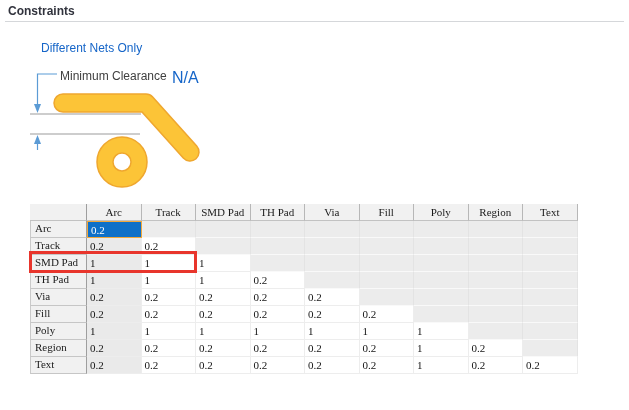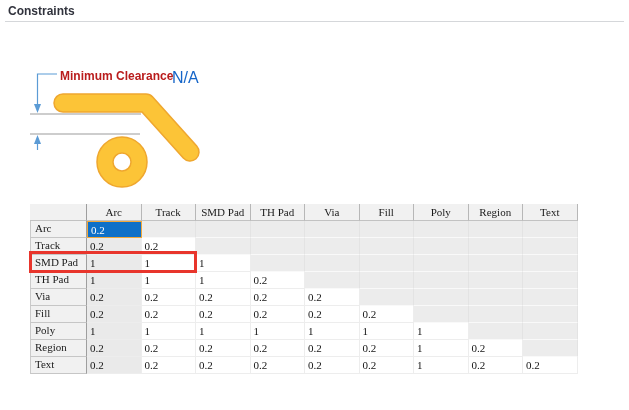--- a/index.html
+++ b/index.html
@@ -5,21 +5,21 @@
   html,body{margin:0;padding:0;background:#fff;}
   #page{position:relative;width:629px;height:410px;background:#ffffff;overflow:hidden;
         font-family:"Liberation Sans",sans-serif;}
 
   
   .title{position:absolute;left:8px;top:4px;font-size:12px;font-weight:bold;color:#31333d;}
   .title-rule{position:absolute;left:5px;right:5px;top:21px;height:1px;background:#d5d7da;}
 
   
   .net-scope{position:absolute;left:41px;top:41px;font-size:12px;color:#1565c8;cursor:pointer;}
-  .clearance-label{position:absolute;left:60px;top:69px;font-size:12px;font-weight:bold;color:#b91c1c;}
+  .clearance-label{position:absolute;left:60px;top:69px;font-size:12px;font-weight:normal;color:#404040;}
   .clearance-value{position:absolute;left:172px;top:69px;font-size:16px;color:#1565c8;cursor:pointer;}
 
   
   .diagram{position:absolute;left:0;top:0;width:230px;height:200px;}
 
   
   .matrix{position:absolute;left:30px;top:204px;display:grid;
           grid-template-columns:57px repeat(9,54.5px);grid-auto-rows:17px;
           font-size:11px;color:#141414;font-family:Liberation Serif, serif;}
   .matrix > div{box-sizing:border-box;overflow:hidden;white-space:nowrap;}
@@ -39,20 +39,21 @@
                  border:3px solid #e8352c;box-sizing:border-box;pointer-events:none;z-index:5;}
 </style>
 </head>
 <body>
 
 <div id="page">
 
   <div class="title">Constraints</div>
   <div class="title-rule"></div>
 
+  <span class="net-scope">Different Nets Only</span>
   <span class="clearance-label">Minimum Clearance</span>
   <span class="clearance-value">N/A</span>
 
   <svg class="diagram" viewBox="0 0 230 200">
 
     <line x1="30" y1="114" x2="141" y2="114" stroke-width="1" stroke="#9b9b9b"></line>
     <line x1="30" y1="134" x2="140" y2="134" stroke-width="1" stroke="#9b9b9b"></line>
 
     <polyline points="57,74 37.5,74 37.5,105" fill="none" stroke-width="1.2" stroke="#5b9bd5"></polyline>
     <polygon points="34,104 41,104 37.5,113" fill="#5b9bd5"></polygon>

